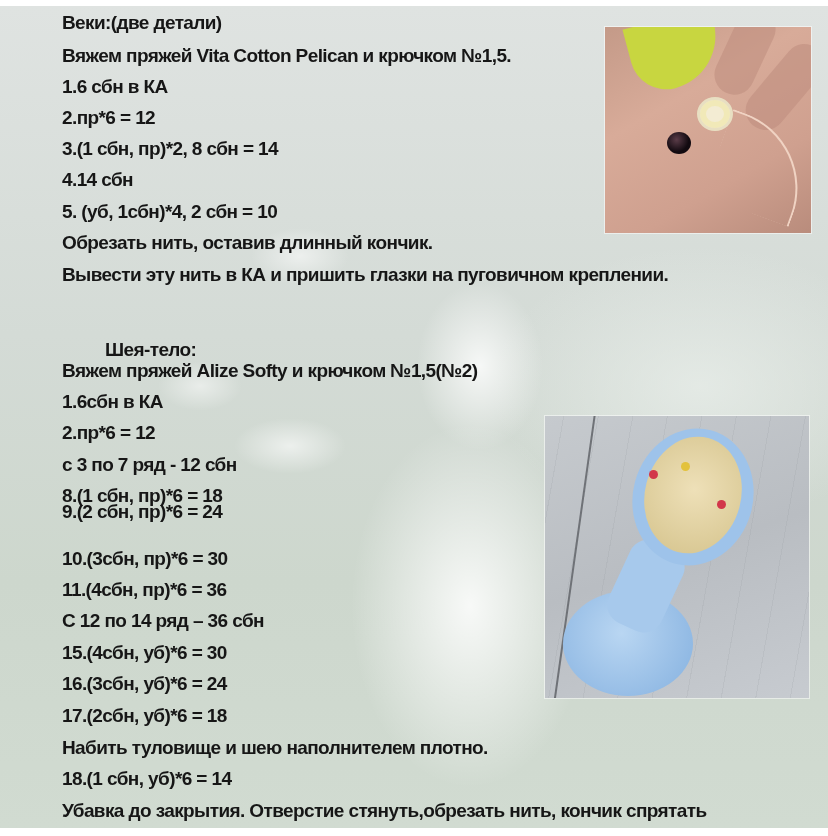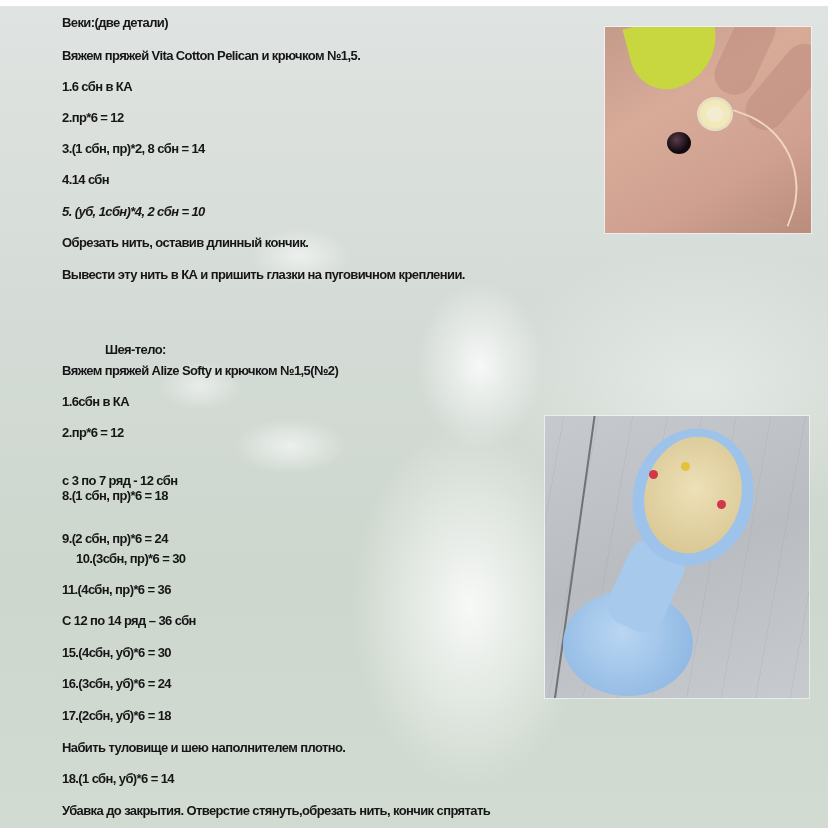--- a/index.html
+++ b/index.html
@@ -14,21 +14,21 @@
         radial-gradient(ellipse 170px 260px at 470px 600px, rgba(255,255,255,0.85), rgba(255,255,255,0) 70%),
         radial-gradient(ellipse 90px 120px at 480px 360px, rgba(255,255,255,0.8), rgba(255,255,255,0) 70%),
         radial-gradient(ellipse 70px 40px at 300px 250px, rgba(255,255,255,0.55), rgba(255,255,255,0) 70%),
         radial-gradient(ellipse 80px 40px at 290px 440px, rgba(255,255,255,0.6), rgba(255,255,255,0) 70%),
         radial-gradient(ellipse 60px 35px at 200px 380px, rgba(255,255,255,0.5), rgba(255,255,255,0) 70%),
         radial-gradient(ellipse 300px 200px at 700px 380px, rgba(235,240,236,0.7), rgba(255,255,255,0) 70%),
         linear-gradient(180deg, #dfe3e1 0%, #d4dbd6 40%, #cdd7cd 70%, #d1dbd1 100%);
     }
     .line {
       position: absolute; left: 62px;
-      font-size: 13px; font-weight: bold; color: #161616;
+      font-size: 19px; font-weight: bold; color: #161616;
       letter-spacing: -0.6px; white-space: nowrap;
       line-height: 24px;
     }
     .photo {
       position: absolute; overflow: hidden;
       box-shadow: 0 0 0 1px rgba(255,255,255,0.5);
     }
     
     .photo-hand {
       left: 605px; top: 27px; width: 206px; height: 206px;
@@ -93,32 +93,32 @@
 <body>
 
 <div class="canvas"></div>
 
 <div class="line" style="top:11px;">Веки:(две детали)</div>
 <div class="line" style="top:44px;">Вяжем пряжей Vita Cotton Pelican и  крючком №1,5.</div>
 <div class="line" style="top:75px;">1.6 сбн в КА</div>
 <div class="line" style="top:106px;">2.пр*6 = 12</div>
 <div class="line" style="top:137px;">3.(1 сбн, пр)*2, 8 сбн = 14</div>
 <div class="line" style="top:168px;">4.14 сбн</div>
-<div class="line" style="top:200px;font-style:italic;">5. (уб, 1сбн)*4, 2 сбн = 10</div>
+<div class="line" style="top:200px;">5. (уб, 1сбн)*4, 2 сбн = 10</div>
 <div class="line" style="top:231px;">Обрезать нить, оставив длинный кончик.</div>
 <div class="line" style="top:263px;">Вывести эту нить в КА и пришить глазки на пуговичном креплении.</div>
 
 <div class="line" style="top:338px;margin-left:43px;">Шея-тело:</div>
 <div class="line" style="top:359px;text-align:right;">Вяжем  пряжей  Alize Softy и крючком №1,5(№2)</div>
 <div class="line" style="top:390px;">1.6сбн в КА</div>
 <div class="line" style="top:421px;">2.пр*6 = 12</div>
-<div class="line" style="top:469px;">с 3 по 7 ряд - 12 сбн</div>
+<div class="line" style="top:453px;">с 3 по 7 ряд - 12 сбн</div>
 <div class="line" style="top:484px;">8.(1 сбн, пр)*6 = 18</div>
-<div class="line" style="top:527px;">9.(2 сбн, пр)*6 = 24</div>
-<div class="line" style="top:547px;margin-left:14px;">10.(3сбн, пр)*6 = 30</div>
+<div class="line" style="top:500px;">9.(2 сбн, пр)*6 = 24</div>
+<div class="line" style="top:547px;">10.(3сбн, пр)*6 = 30</div>
 <div class="line" style="top:578px;">11.(4сбн, пр)*6 = 36</div>
 <div class="line" style="top:609px;">С  12 по 14 ряд – 36 сбн</div>
 <div class="line" style="top:641px;">15.(4сбн, уб)*6 = 30</div>
 <div class="line" style="top:672px;">16.(3сбн, уб)*6 = 24</div>
 <div class="line" style="top:704px;">17.(2сбн, уб)*6 = 18</div>
 <div class="line" style="top:736px;">Набить туловище и шею наполнителем плотно.</div>
 <div class="line" style="top:767px;">18.(1 сбн, уб)*6 = 14</div>
 <div class="line" style="top:799px;">Убавка до закрытия. Отверстие стянуть,обрезать нить, кончик спрятать</div>
 
 <div class="photo photo-hand">

